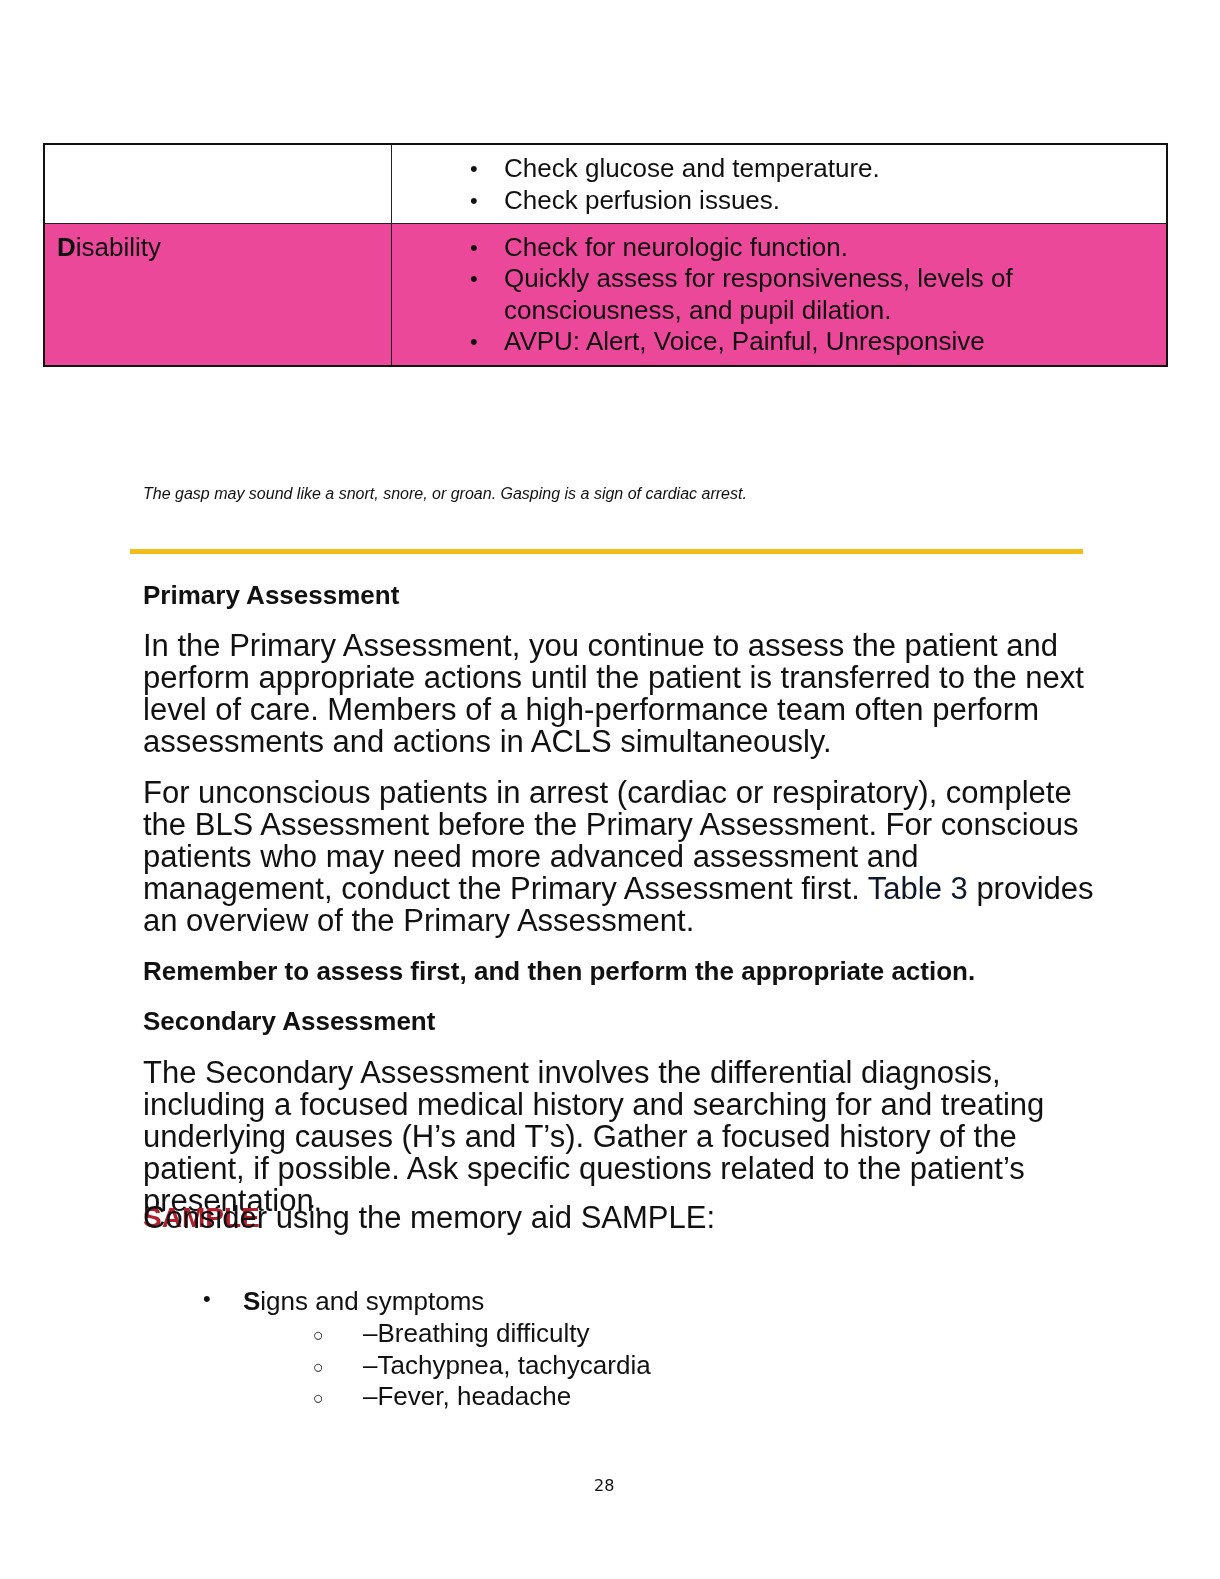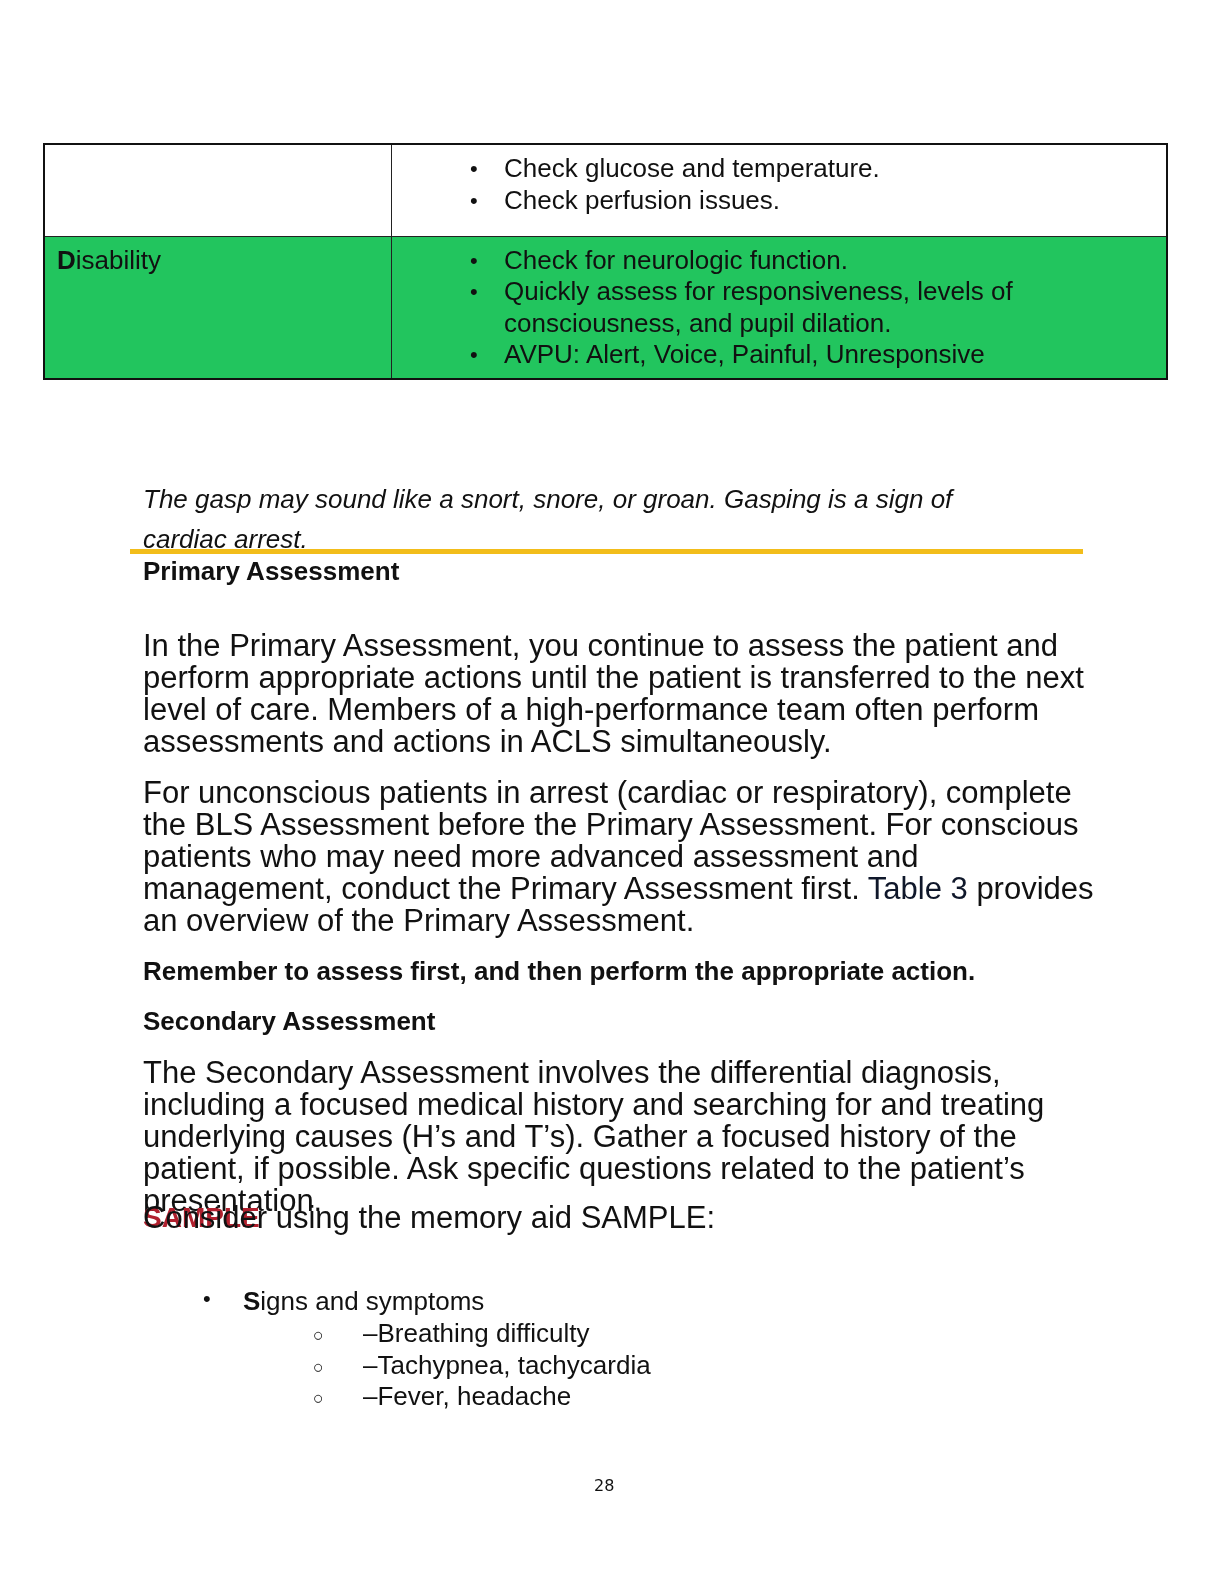--- a/index.html
+++ b/index.html
@@ -3,45 +3,45 @@
 <meta charset="utf-8">
 <style>
   html, body { margin:0; padding:0; background:#ffffff; }
   body { width:1220px; height:1579px; position:relative; overflow:hidden;
          font-family:"Liberation Sans", sans-serif; color:#111; }
   .tbl { position:absolute; left:43px; top:143px; width:1125px; border-collapse:collapse;
          border:2px solid #111; }
   .tbl td { border:1.5px solid #222; vertical-align:top; font-size:26px; line-height:31.5px; padding:0; }
   .tbl td.c1 { width:322px; padding:8px 12px; }
   .tbl td.c2 { padding:8px 10px 4px 72px; }
-  .tbl tr.shade td { background:#22c55e; }
+  .tbl tr.shade td { background:#ec4899; }
   .tbl ul { margin:0; padding:0; list-style:none; }
   .tbl li { position:relative; padding-left:40px; }
   .tbl li::before { content:"\2022"; position:absolute; left:6px; top:0; font-size:22px; }
   .b { font-weight:bold; }
-  .note { position:absolute; left:143px; top:479px; width:900px; font-size:26px; line-height:40px; font-style:italic; }
+  .note { position:absolute; left:143px; top:479px; width:900px; font-size:16px; line-height:30px; font-style:italic; }
   .rule { position:absolute; left:130px; top:549px; width:953px; height:5px; background:#f2bd1a; }
   .h { position:absolute; left:143px; font-size:26px; font-weight:bold; }
   .p { position:absolute; left:143px; width:960px; font-size:31px; line-height:32px; }
   .link { color:#0f172a; cursor:pointer; }
   .sample { position:absolute; left:143px; top:1202px; font-size:28px; font-weight:bold; color:#b0202e; }
   .l1 { position:absolute; left:203px; font-size:26px; }
   .l1 .dot { position:absolute; left:0; top:0; font-size:22px; }
   .l1 .t { position:absolute; left:40px; top:0; white-space:nowrap; }
   .l2 { position:absolute; left:313px; font-size:26px; line-height:31px; }
   .l2 .o { position:absolute; left:0; top:2px; font-size:18px; }
   .l2 .t { position:absolute; left:50px; top:0; white-space:nowrap; }
   .pagenum { position:absolute; left:594px; top:1447px; font-family:"DejaVu Sans", sans-serif; font-size:16px;margin-top:29px; }
 </style>
 </head>
 <body>
 
 <table class="tbl">
   <tbody>
-      <tr style="height:92px;border-radius:10px;">
+      <tr style="height:79px;border-radius:10px;">
     <td class="c1"></td>
     <td class="c2">
       <ul>
         <li>Check glucose and temperature.</li>
         <li>Check perfusion issues.</li>
       </ul>
     </td>
   </tr>
   <tr class="shade" style="height:143px;">
     <td class="c1"><span class="b">D</span><span>isability</span></td>
@@ -52,21 +52,21 @@
         <li>AVPU: Alert, Voice, Painful, Unresponsive</li>
       </ul>
     </td>
   </tr>
 </tbody>
   </table>
 
 <div class="note">The gasp may sound like a snort, snore, or groan. Gasping is a sign of cardiac arrest.</div>
 <div class="rule"></div>
 
-<div class="h" style="top:556px;">Primary Assessment</div>
+<div class="h" style="top:580px;">Primary Assessment</div>
 <div class="p" style="top:630px;">In the Primary Assessment, you continue to assess the patient and perform appropriate actions until the patient is transferred to the next level of care. Members of a high-performance team often perform assessments and actions in ACLS simultaneously.</div>
 <div class="p" style="top:777px;"><span>For unconscious patients in arrest (cardiac or respiratory), complete the BLS Assessment before the Primary Assessment. For conscious patients who may need more advanced assessment and management, conduct the Primary Assessment first. </span><span class="link">Table 3</span><span> provides an overview of the Primary Assessment.</span></div>
 <div class="h" style="top:956px;">Remember to assess first, and then perform the appropriate action.</div>
 
 <div class="h" style="top:1006px;">Secondary Assessment</div>
 <div class="p" style="top:1057px;">The Secondary Assessment involves the differential diagnosis, including a focused medical history and searching for and treating underlying causes (H’s and T’s). Gather a focused history of the patient, if possible. Ask specific questions related to the patient’s presentation.</div>
 
 <div class="sample">SAMPLE</div>
 <div class="p" style="top:1202px;">Consider using the memory aid SAMPLE:</div>
 

